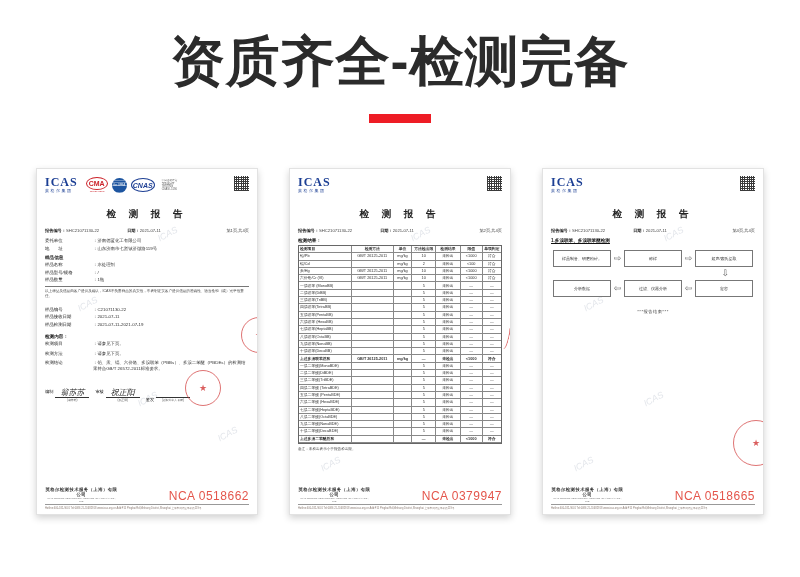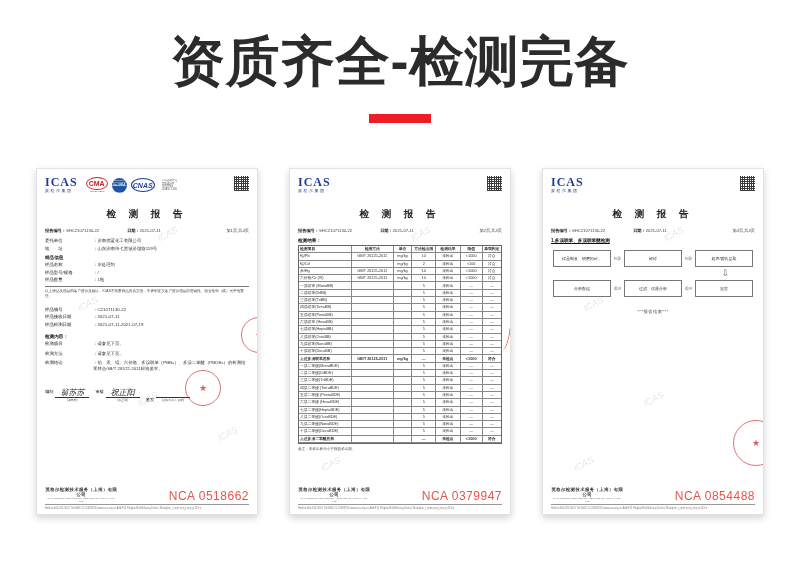--- a/index.html
+++ b/index.html
@@ -640,19 +640,19 @@
     <div class="stamp stamp-edge3">
       <span class="star">★</span>
     </div>
 
     <div class="doc-footer">
       <div class="footer-top">
         <div class="company">
           <div class="company-cn">英格尔检测技术服务（上海）有限公司</div>
           <div class="company-en">ICAS TESTING TECHNOLOGY SERVICE (SHANGHAI) CO., LTD</div>
         </div>
-        <div class="nca">NCA 0854488</div>
+        <div class="nca">NCA 0518665</div>
       </div>
       <div class="footer-line">Hotline:400-182-9001  Tel:0086 21-51682918  www.icas.org.cn  Add:F15 Pingbai Rd,Minhang District,Shanghai 上海市闵行区平柏路119号</div>
     </div>
   </div>
 
 </div>
 
 </body></html>

